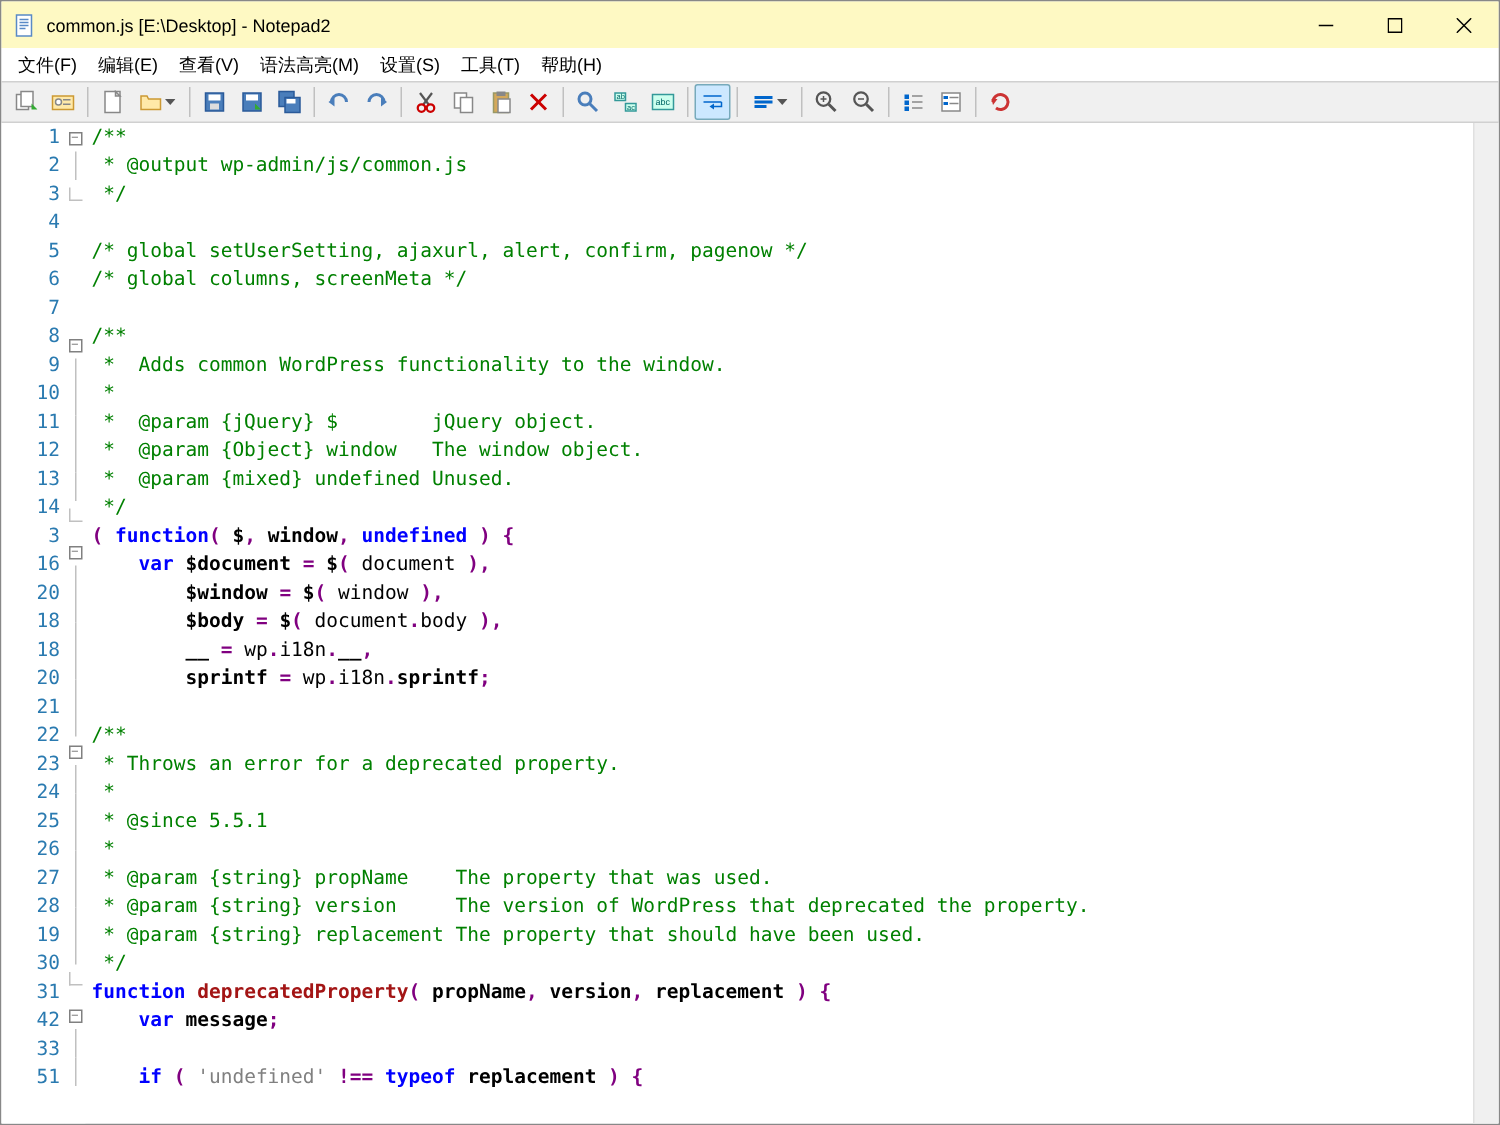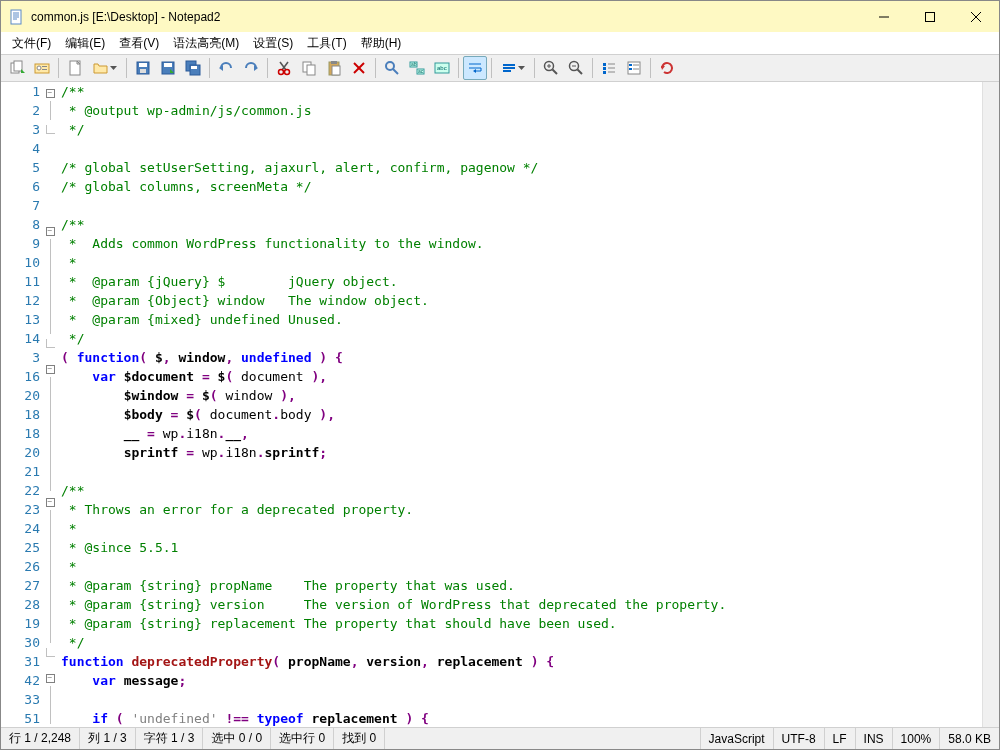--- a/index.html
+++ b/index.html
@@ -380,29 +380,14 @@
         </div>
         <div style="height: 19px;">
           <div class="foldline"></div>
         </div>
         <div style="height: 19px;"></div>
       </div>
     <div class="code" id="code"><div><span class="c-comment">/**</span></div><div><span class="c-comment"> * @output wp-admin/js/common.js</span></div><div><span class="c-comment"> */</span></div><div>&nbsp;</div><div><span class="c-comment">/* global setUserSetting, ajaxurl, alert, confirm, pagenow */</span></div><div><span class="c-comment">/* global columns, screenMeta */</span></div><div>&nbsp;</div><div><span class="c-comment">/**</span></div><div><span class="c-comment"> *  Adds common WordPress functionality to the window.</span></div><div><span class="c-comment"> *</span></div><div><span class="c-comment"> *  @param {jQuery} $        jQuery object.</span></div><div><span class="c-comment"> *  @param {Object} window   The window object.</span></div><div><span class="c-comment"> *  @param {mixed} undefined Unused.</span></div><div><span class="c-comment"> */</span></div><div><span class="c-op">(</span> <span class="c-keyword">function</span><span class="c-op">(</span> <span class="c-var">$</span><span class="c-op">,</span> <span class="c-var">window</span><span class="c-op">,</span> <span class="c-keyword">undefined</span> <span class="c-op">)</span> <span class="c-op">{</span></div><div>    <span class="c-keyword">var</span> <span class="c-var">$document</span> <span class="c-op">=</span> <span class="c-var">$</span><span class="c-op">(</span> <span class="c-plain">document</span> <span class="c-op">),</span></div><div>        <span class="c-var">$window</span> <span class="c-op">=</span> <span class="c-var">$</span><span class="c-op">(</span> <span class="c-plain">window</span> <span class="c-op">),</span></div><div>        <span class="c-var">$body</span> <span class="c-op">=</span> <span class="c-var">$</span><span class="c-op">(</span> <span class="c-plain">document</span><span class="c-op">.</span><span class="c-plain">body</span> <span class="c-op">),</span></div><div>        <span class="c-var">__</span> <span class="c-op">=</span> <span class="c-plain">wp</span><span class="c-op">.</span><span class="c-plain">i18n</span><span class="c-op">.</span><span class="c-var">__</span><span class="c-op">,</span></div><div>        <span class="c-var">sprintf</span> <span class="c-op">=</span> <span class="c-plain">wp</span><span class="c-op">.</span><span class="c-plain">i18n</span><span class="c-op">.</span><span class="c-var">sprintf</span><span class="c-op">;</span></div><div>&nbsp;</div><div><span class="c-comment">/**</span></div><div><span class="c-comment"> * Throws an error for a deprecated property.</span></div><div><span class="c-comment"> *</span></div><div><span class="c-comment"> * @since 5.5.1</span></div><div><span class="c-comment"> *</span></div><div><span class="c-comment"> * @param {string} propName    The property that was used.</span></div><div><span class="c-comment"> * @param {string} version     The version of WordPress that deprecated the property.</span></div><div><span class="c-comment"> * @param {string} replacement The property that should have been used.</span></div><div><span class="c-comment"> */</span></div><div><span class="c-keyword">function</span> <span class="c-func">deprecatedProperty</span><span class="c-op">(</span> <span class="c-var">propName</span><span class="c-op">,</span> <span class="c-var">version</span><span class="c-op">,</span> <span class="c-var">replacement</span> <span class="c-op">)</span> <span class="c-op">{</span></div><div>    <span class="c-keyword">var</span> <span class="c-var">message</span><span class="c-op">;</span></div><div>&nbsp;</div><div>    <span class="c-keyword">if</span> <span class="c-op">(</span> <span class="c-string">'undefined'</span> <span class="c-op">!==</span> <span class="c-keyword">typeof</span> <span class="c-var">replacement</span> <span class="c-op">)</span> <span class="c-op">{</span></div></div>
     <div class="scrollbar-v"></div>
   </div>
 
-  <div class="statusbar">
-    <div class="stat">行 1 / 2,248</div>
-    <div class="stat">列 1 / 3</div>
-    <div class="stat">字符 1 / 3</div>
-    <div class="stat">选中 0 / 0</div>
-    <div class="stat">选中行 0</div>
-    <div class="stat">找到 0</div>
-    <div class="stat flex"></div>
-    <div class="stat">JavaScript</div>
-    <div class="stat">UTF-8</div>
-    <div class="stat">LF</div>
-    <div class="stat">INS</div>
-    <div class="stat">100%</div>
-    <div class="stat" style="border-right:none">58.0 KB</div>
-  </div>
 
 </div>
 
 </body></html>

